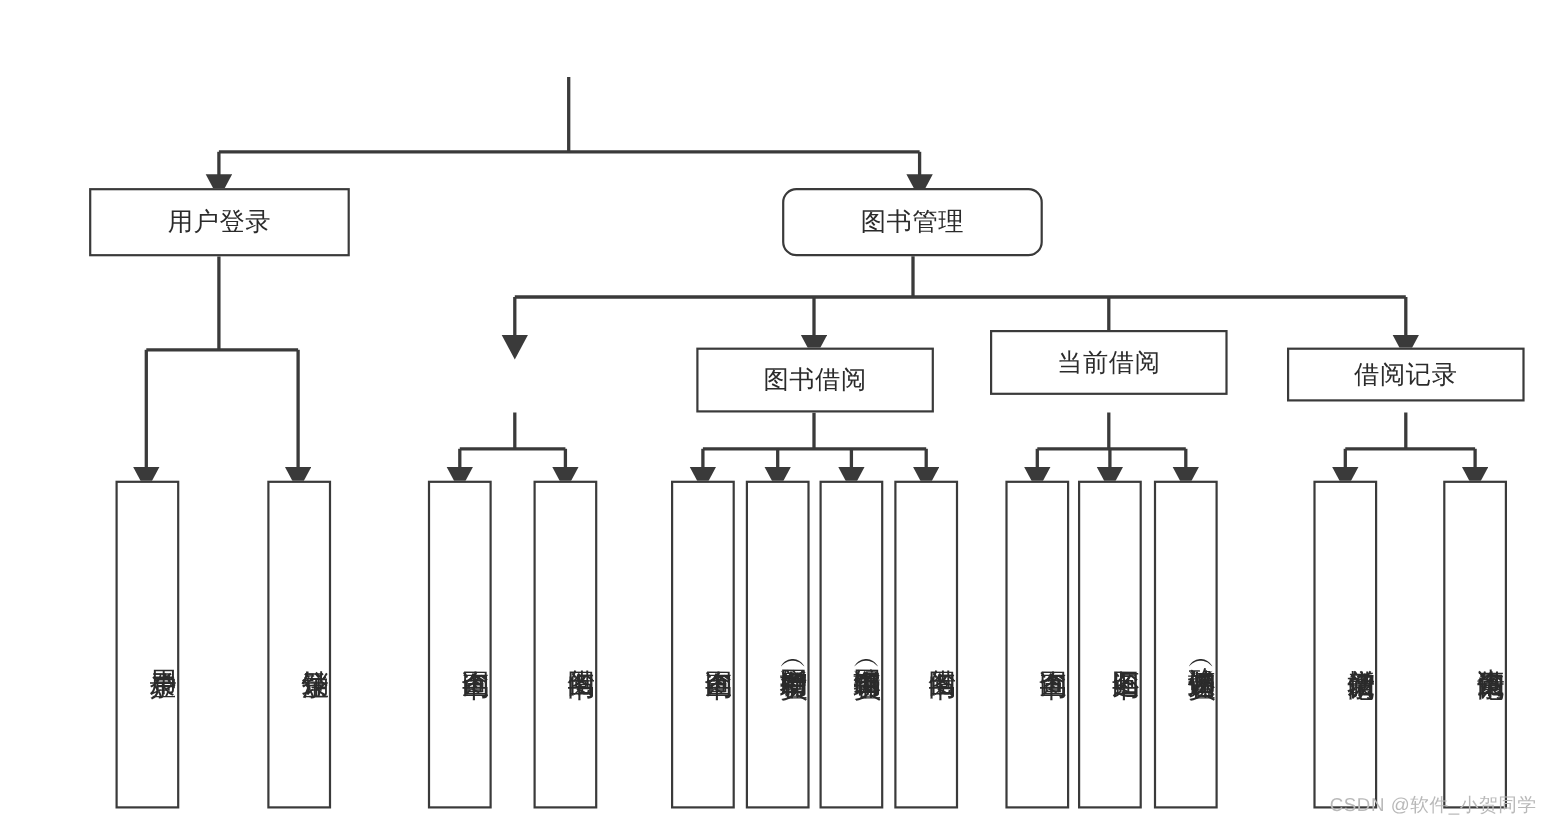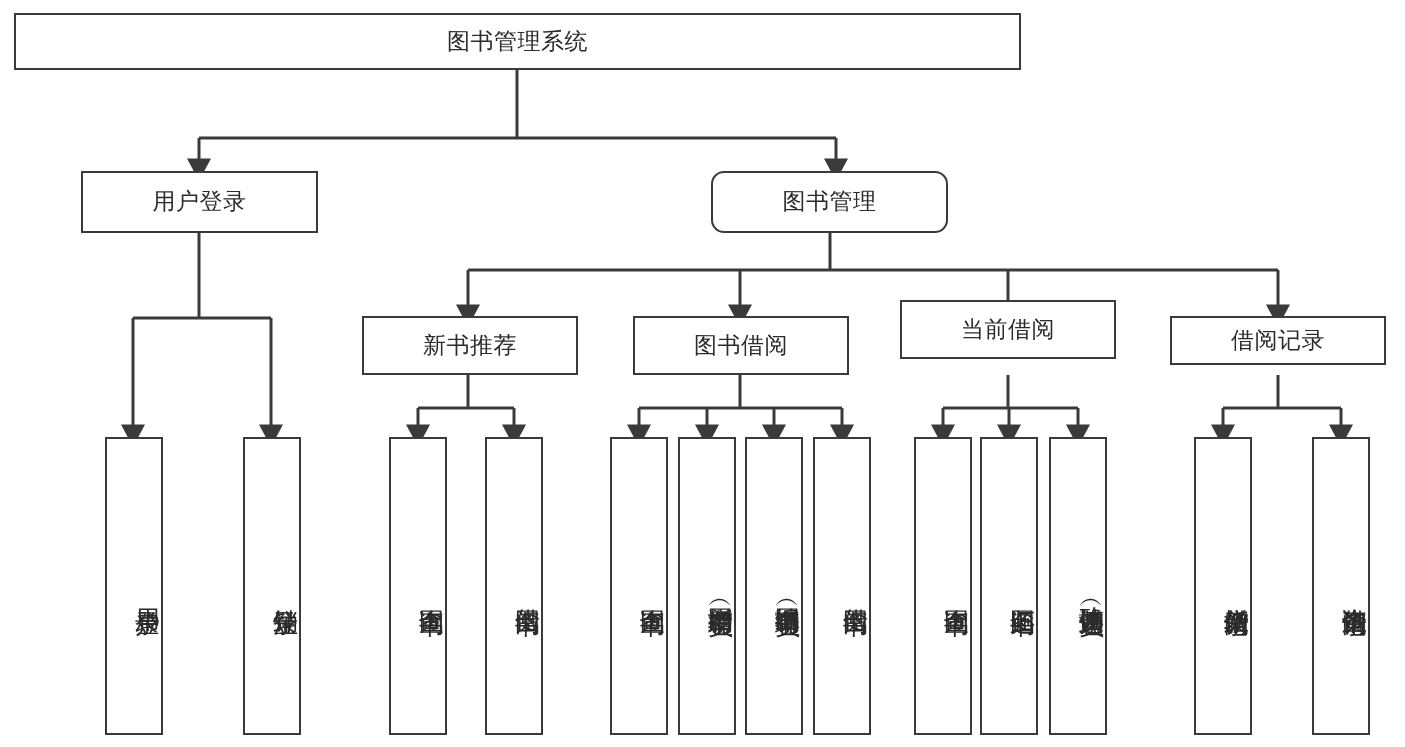--- a/index.html
+++ b/index.html
@@ -116,35 +116,29 @@
       <path d="M1009,408 L1009,428" marker-end="url(#arrowhead)"></path>
       <path d="M1078,408 L1078,428" marker-end="url(#arrowhead)"></path>
 
       <path d="M1278,375 L1278,408"></path>
       <path d="M1223,408 L1341,408"></path>
       <path d="M1223,408 L1223,428" marker-end="url(#arrowhead)"></path>
       <path d="M1341,408 L1341,428" marker-end="url(#arrowhead)"></path>
     </g>
   </svg>
 
-  <div class="node horizontal" style="left:14px; top:13px; width:1007px; height:57px;">
-    <span class="label">图书管理系统</span>
-  </div>
 
   <div class="node horizontal" style="left:81px; top:171px; width:237px; height:62px;">
     <span class="label">用户登录</span>
   </div>
 
   <div class="node horizontal" style="left:711px; top:171px; width:237px; height:62px;border-radius:13px;">
     <span class="label">图书管理</span>
   </div>
 
-  <div class="node horizontal" style="left:362px; top:316px; width:216px; height:59px;">
-    <span class="label">新书推荐</span>
-  </div>
 
   <div class="node horizontal" style="left:633px; top:316px; width:216px; height:59px;">
     <span class="label">图书借阅</span>
   </div>
 
   <div class="node horizontal" style="left:900px; top:300px; width:216px; height:59px;">
     <span class="label">当前借阅</span>
   </div>
 
   <div class="node horizontal" style="left:1170px; top:316px; width:216px; height:49px;">
@@ -196,14 +190,15 @@
   </div>
 
   <div class="node vertical" style="left:1194px; top:437px; width:58px; height:298px;">
     <span class="label">新增借阅记录</span>
   </div>
 
   <div class="node vertical" style="left:1312px; top:437px; width:58px; height:298px;">
     <span class="label">查询借阅记录</span>
   </div>
 
+  <div id="watermark">CSDN @软件_小贺同学</div>
 
 </div>
 
 </body></html>

